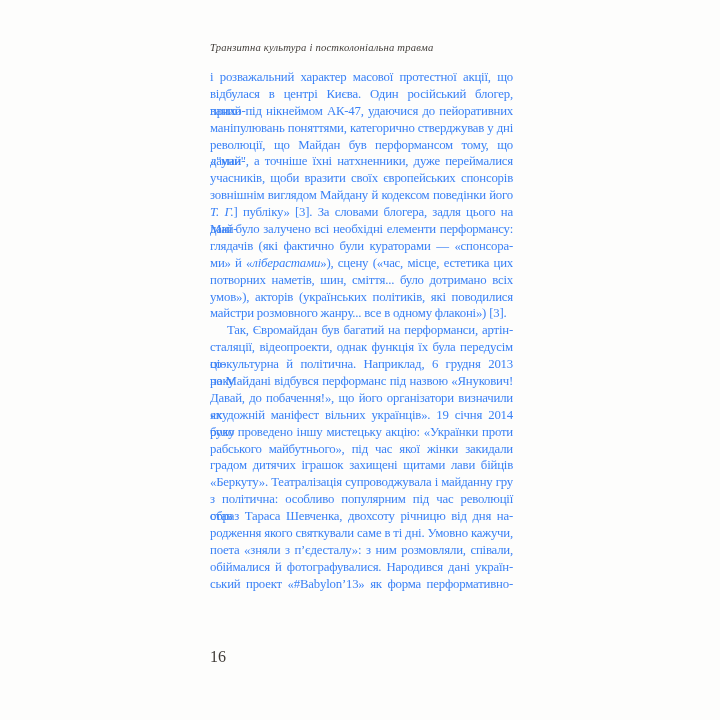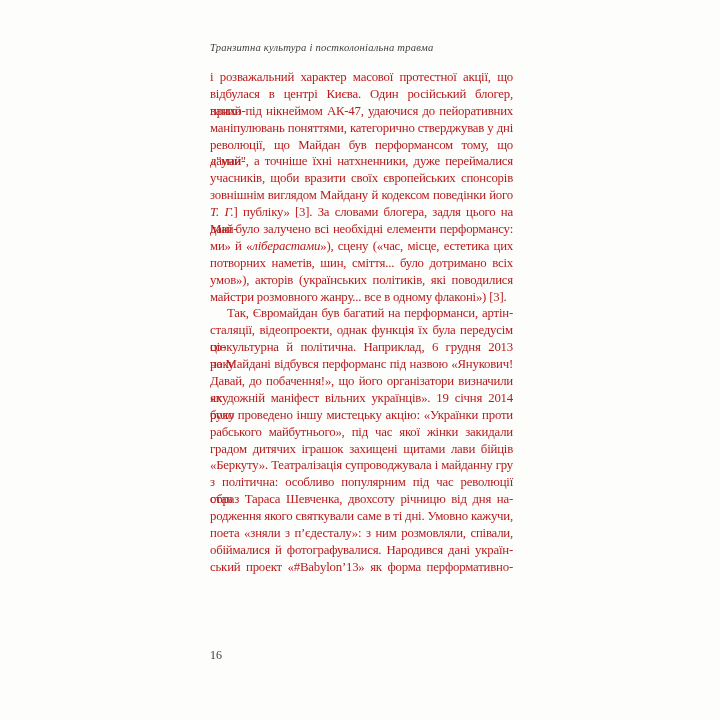--- a/index.html
+++ b/index.html
@@ -30,21 +30,21 @@
     letter-spacing: 0.2px;
     color: #403c38;
   }
   .body-text {
     position: absolute;
     left: 210px;
     top: 69px;
     width: 303px;
     font-size: 12.8px;
     letter-spacing: -0.2px;
-    color: #b91c1c;
+    color: #3b82f6;
   }
   .body-text .line {
     height: 16.9px;
     line-height: 16.9px;
     text-align: justify;
     text-align-last: justify;
     white-space: normal;
   }
   .body-text .line.lastline {
     text-align-last: left;
@@ -52,41 +52,42 @@
   .body-text .line.indent span:first-child {
     padding-left: 17px;
   }
   .body-text .it {
     font-style: italic;
   }
   .page-number {
     position: absolute;
     left: 210px;
     top: 648px;
-    font-size: 12px;
+    font-size: 16px;
     color: #403c38;
   }
 </style>
 </head>
 <body>
 
 <div class="page">
   <div class="running-header">Транзитна культура і постколоніальна травма</div>
 
   <div class="body-text">
       <div class="line"><span>і розважальний характер масової протестної акції, що</span></div>
       <div class="line"><span>відбулася в центрі Києва. Один російський блогер, прихо-</span></div>
       <div class="line"><span>ваний під нікнеймом АК-47, удаючися до пейоративних</span></div>
       <div class="line"><span>маніпулювань поняттями, категорично стверджував у дні</span></div>
       <div class="line"><span>революції, що Майдан був перформансом тому, що «"май-</span></div>
       <div class="line"><span>дауни", а точніше їхні натхненники, дуже переймалися</span></div>
       <div class="line"><span>учасників, щоби вразити своїх європейських спонсорів</span></div>
       <div class="line"><span>зовнішнім виглядом Майдану й кодексом поведінки його</span></div>
       <div class="line"><span class="it">Т. Г.</span><span>] публіку» [3]. За словами блогера, задля цього на Май-</span></div>
       <div class="line"><span>дані було залучено всі необхідні елементи перформансу:</span></div>
+      <div class="line"><span>глядачів (які фактично були кураторами — «спонсора-</span></div>
       <div class="line"><span>ми» й «</span><span class="it">ліберастами</span><span>»), сцену («час, місце, естетика цих</span></div>
       <div class="line"><span>потворних наметів, шин, сміття... було дотримано всіх</span></div>
       <div class="line"><span>умов»), акторів (українських політиків, які поводилися</span></div>
       <div class="line lastline"><span>майстри розмовного жанру... все в одному флаконі») [3].</span></div>
       <div class="line indent"><span>Так, Євромайдан був багатий на перформанси, артін-</span></div>
       <div class="line"><span>сталяції, відеопроекти, однак функція їх була передусім со-</span></div>
       <div class="line"><span>ціокультурна й політична. Наприклад, 6 грудня 2013 року</span></div>
       <div class="line"><span>на Майдані відбувся перформанс під назвою «Янукович!</span></div>
       <div class="line"><span>Давай, до побачення!», що його організатори визначили як</span></div>
       <div class="line"><span>«художній маніфест вільних українців». 19 січня 2014 року</span></div>

